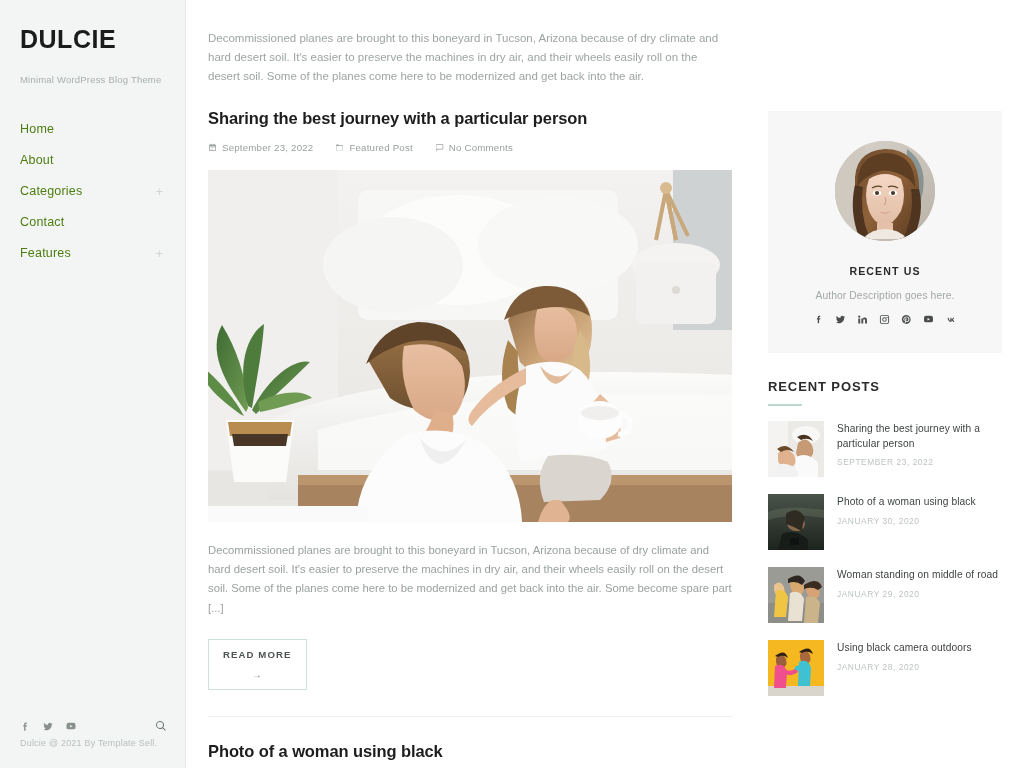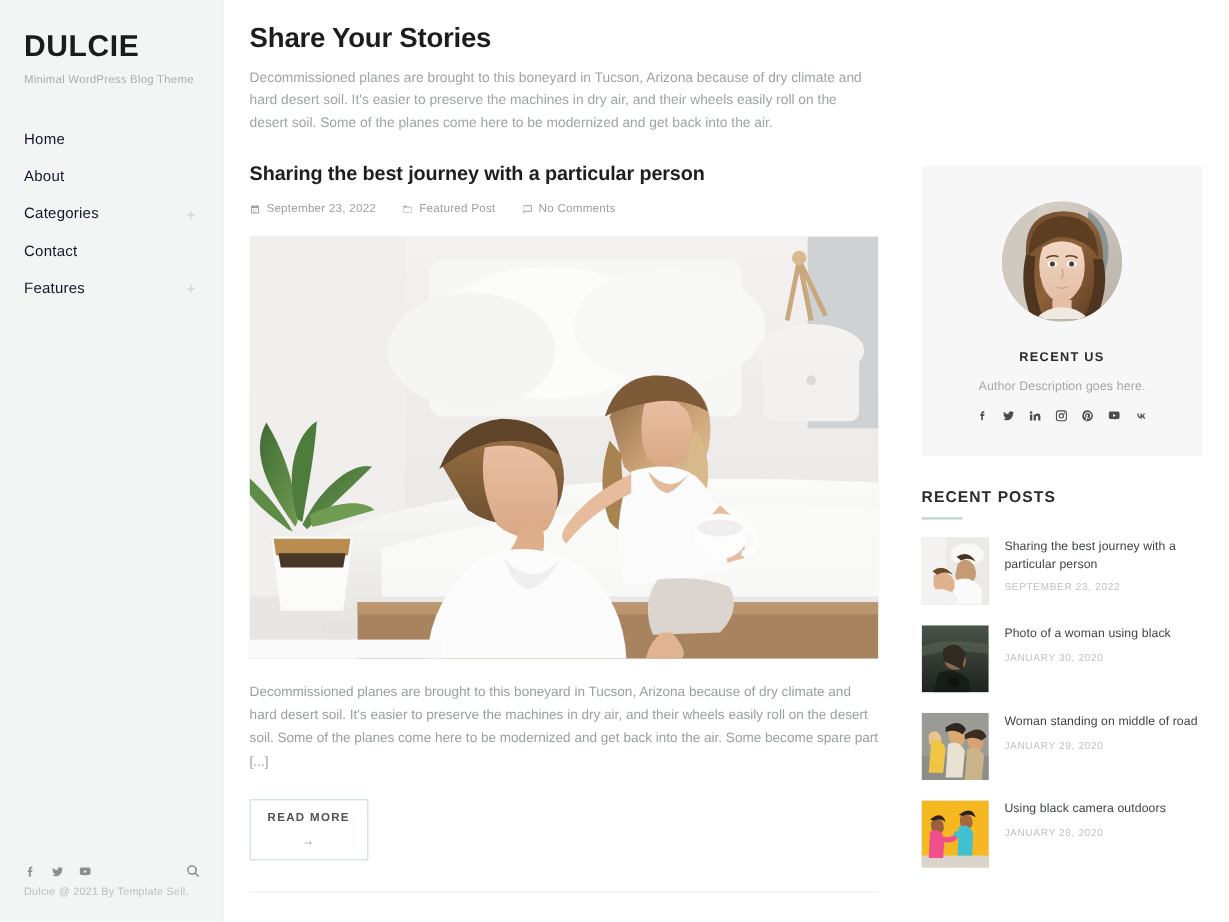--- a/index.html
+++ b/index.html
@@ -18,28 +18,28 @@
     border-right: 1px solid #e7ebe8;
     position: relative;
     flex: 0 0 186px;
     padding: 26px 20px 0 20px;
   }
   .brand-title {
     font-size: 25px; font-weight: 700; letter-spacing: 0.5px;
     color: #1b1b1b; line-height: 1.1;
   }
   .brand-tagline {
-    font-size: 9.5px; color: #a8b0ac; margin-top: 7px; letter-spacing: 0.2px;
+    font-size: 9.5px; color: #a8b0ac; margin-top: 20px; letter-spacing: 0.2px;
   }
   .nav { margin-top: 29px; }
   .nav-item {
     display: flex; align-items: center; justify-content: space-between;
     padding: 8.5px 0; cursor: pointer;
   }
-  .nav-label { font-size: 12.5px; color: #0f172a; letter-spacing: 0.2px; }
+  .nav-label { font-size: 12.5px; color: #4d7c0f; letter-spacing: 0.2px; }
   .nav-plus {
     font-size: 13px; color: #cfd6d1; line-height: 1;
     padding-right: 2px; font-weight: 300;
   }
   .sidebar-footer {
     position: absolute; left: 20px; right: 18px; bottom: 20px;
   }
   .sf-row { display: flex; align-items: center; justify-content: space-between; }
   .sf-social { display: flex; gap: 11px; align-items: center; }
   .sf-social svg { fill: #8a918c; display: block; }
@@ -198,21 +198,20 @@
             </svg>
         </div>
       </div>
       <div class="copyright">Dulcie @ 2021 By   Template Sell.</div>
     </div>
   </aside>
 
   <main class="main-wrap">
 
     <div class="page-header">
-      <h1 class="page-title">Share Your Stories</h1>
       <p class="page-desc">Decommissioned planes are brought to this boneyard in Tucson, Arizona because of dry climate and hard desert soil. It's easier to preserve the machines in dry air, and their wheels easily roll on the desert soil. Some of the planes come here to be modernized and get back into the air.</p>
     </div>
 
     <div class="columns">
 
       <div class="content-col">
 
         <article class="post">
           <h2 class="post-title">Sharing the best journey with a particular person</h2>
           <div class="post-meta">

